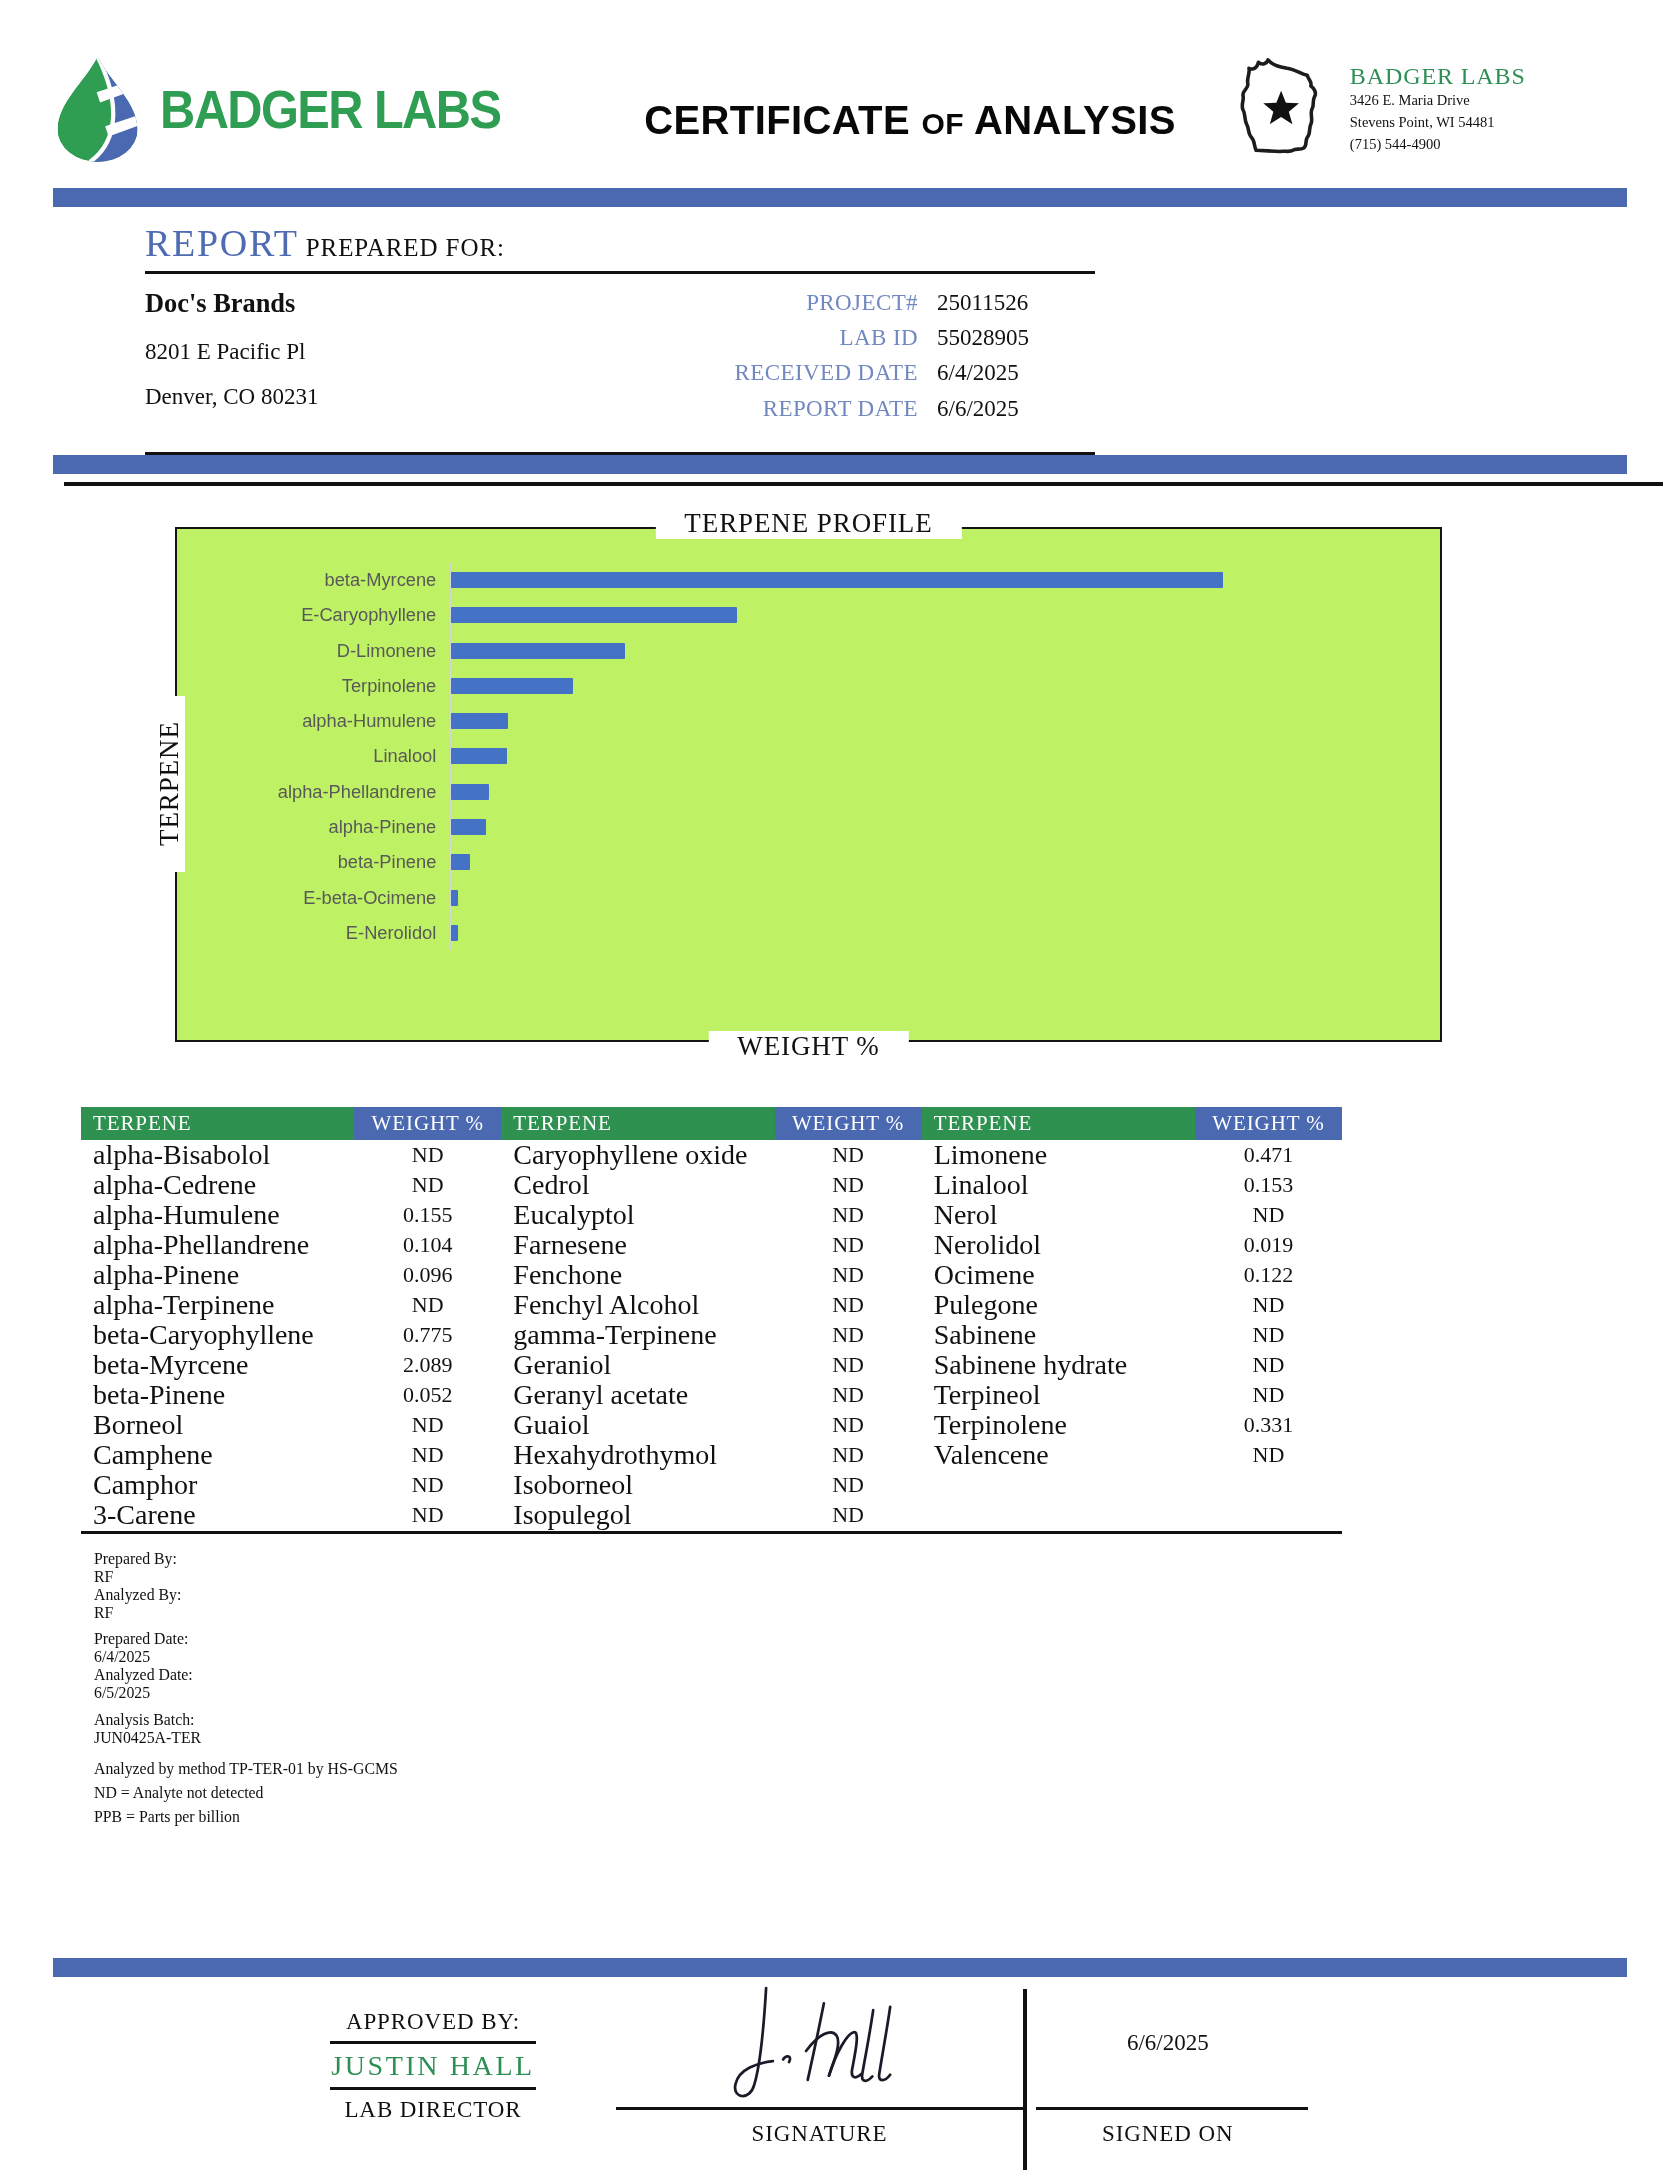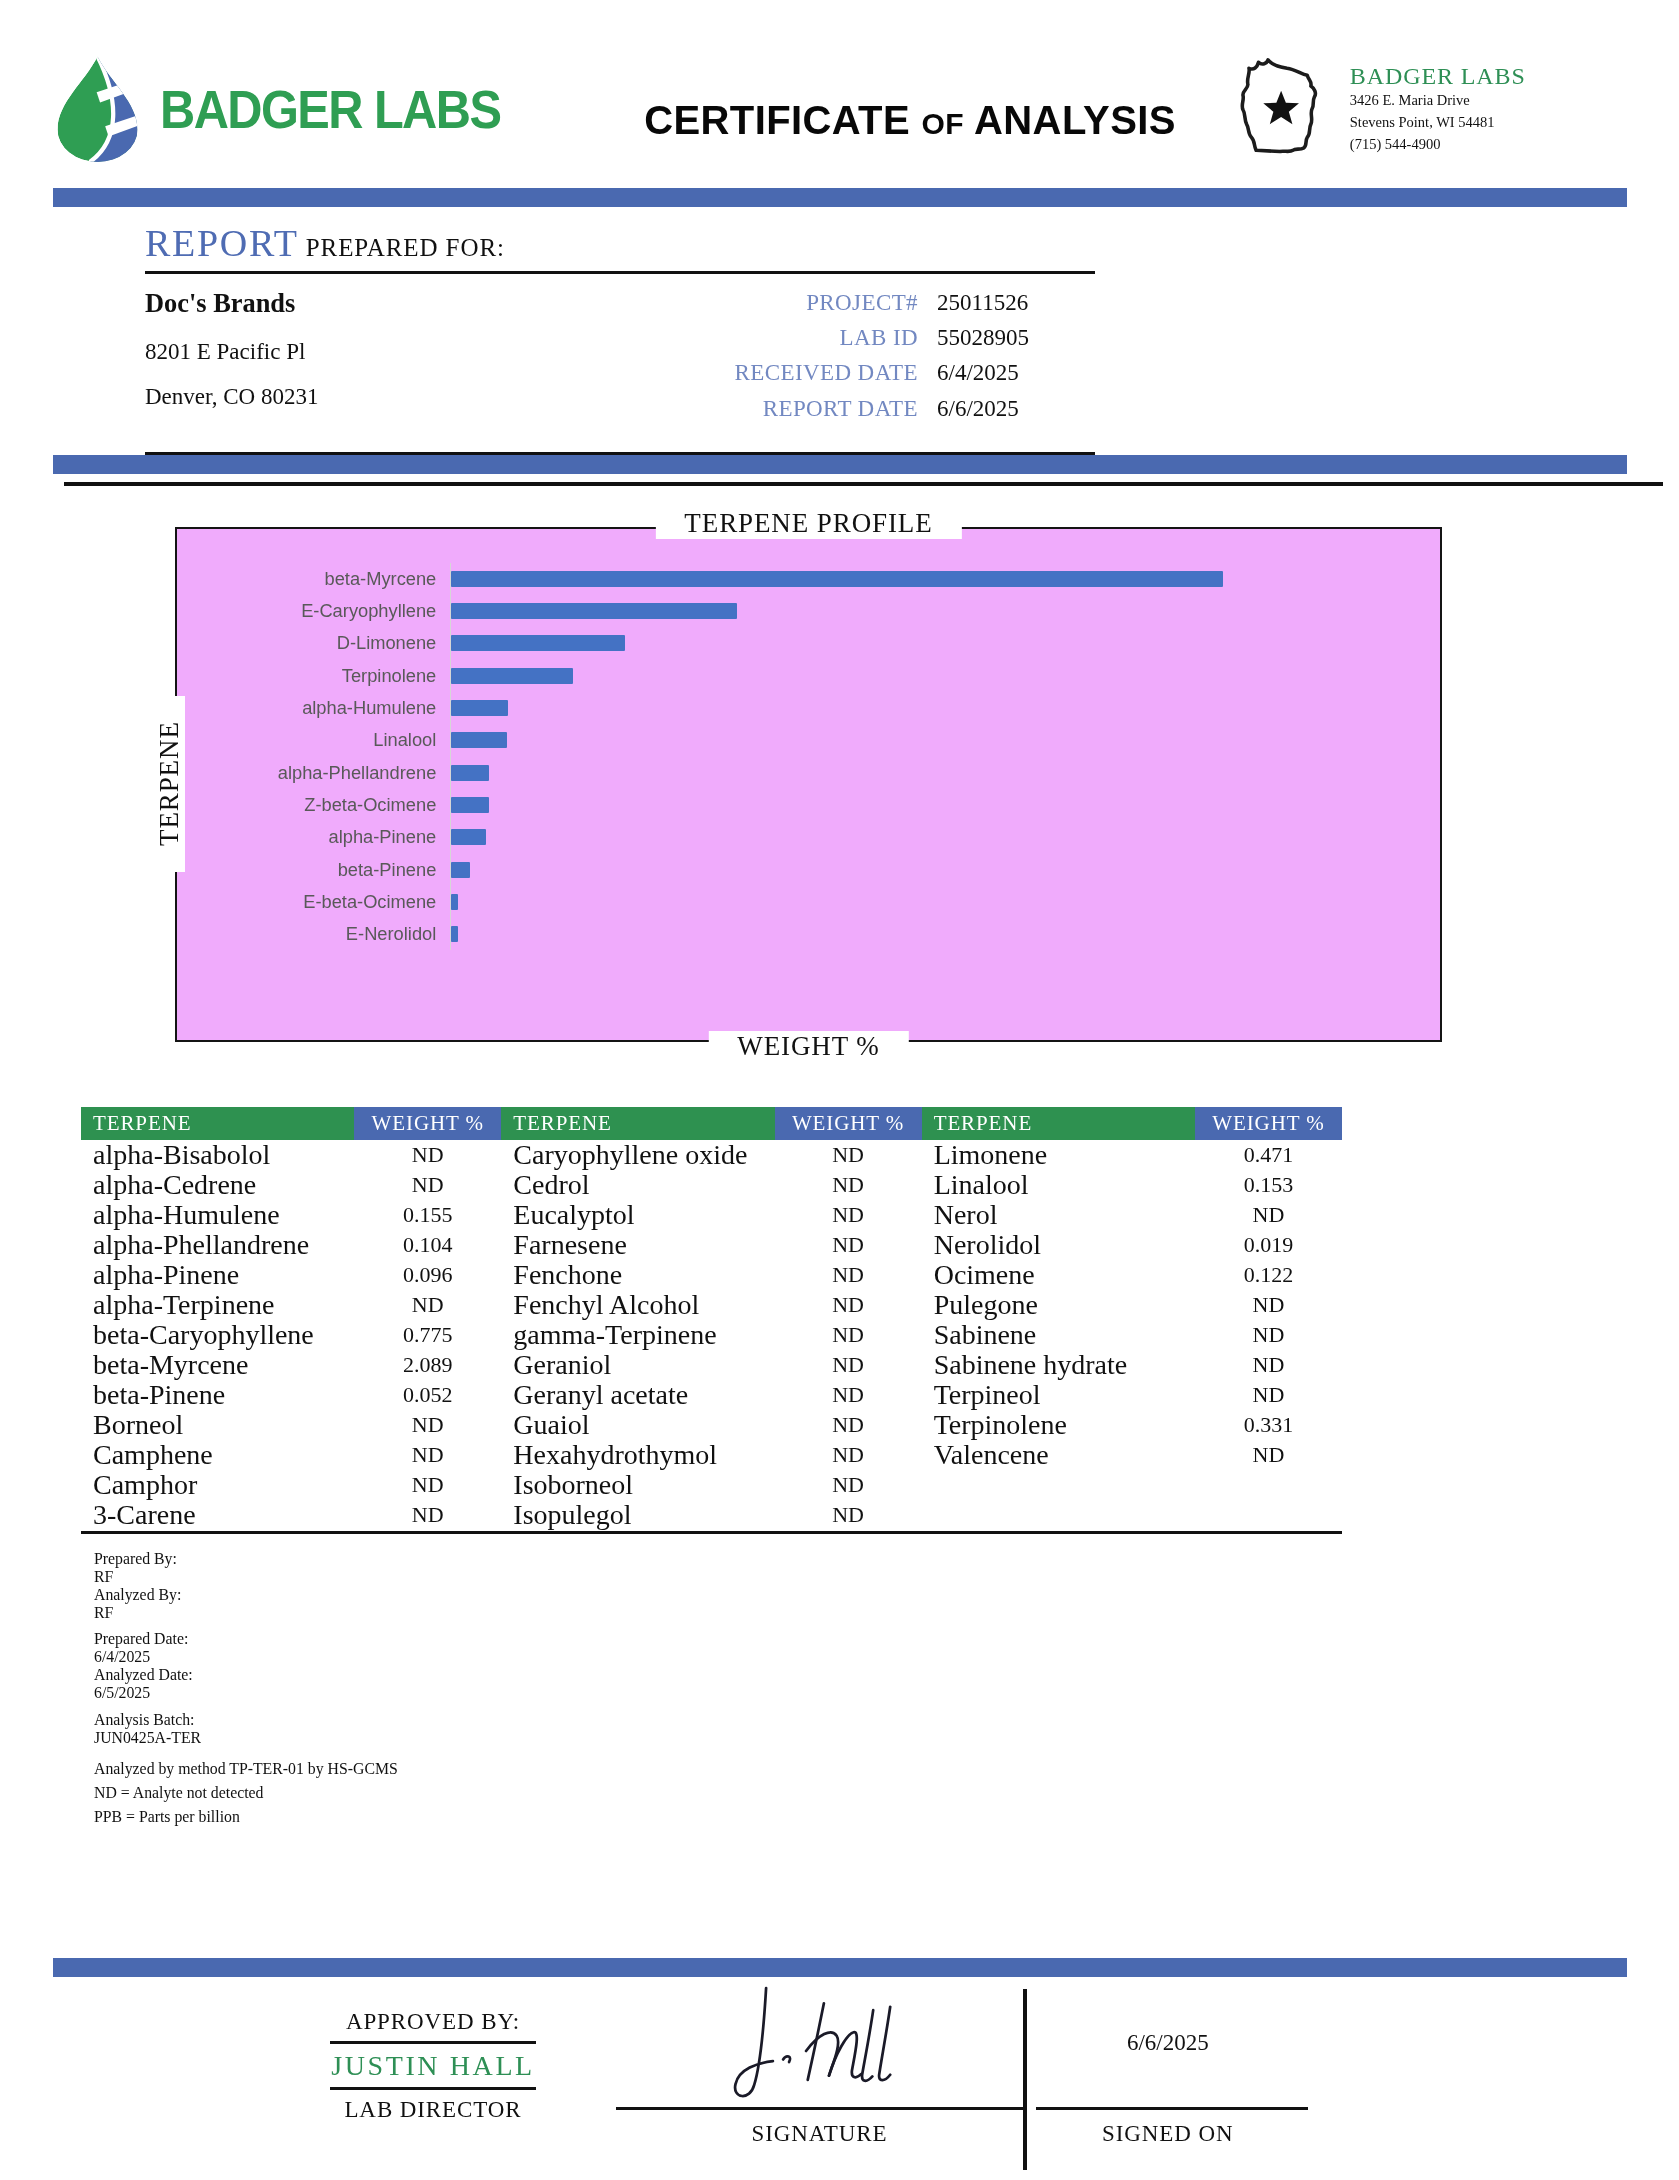--- a/index.html
+++ b/index.html
@@ -31,21 +31,21 @@
   .frow{display:flex;margin-bottom:9.4px;align-items:baseline;}
   .flabel{flex:1;text-align:right;color:#7288c1;font-size:23px;letter-spacing:0.4px;}
   .fvalue{width:158px;margin-left:19px;font-size:23px;}
   .sample-row{padding:13.6px 0 8.5px 0;font-size:23px;}
   .sample-name{margin-left:53px;}
   
   .sec-title{margin:15.3px 0 0 72px;font-size:38px;letter-spacing:2.6px;}
   .sec-rule{height:3.4px;background:#111;margin:8.5px 17px 0 64px;}
   
   .chart-wrap{margin:41px 0 0 175px;width:1267px;}
-  .chart-box{position:relative;border:2.6px solid #141414;height:511px;background:#f0abfc;}
+  .chart-box{position:relative;border:2.6px solid #141414;height:511px;background:#bef264;}
   .chart-title{position:absolute;top:-21px;left:50%;transform:translateX(-50%);background:#fff;
                padding:0 29px;font-size:27px;letter-spacing:0.9px;white-space:nowrap;}
   .chart-xlab{position:absolute;bottom:-22px;left:50%;transform:translateX(-50%);background:#fff;
               padding:0 29px;font-size:27px;letter-spacing:0.9px;white-space:nowrap;}
   .chart-ylab{position:absolute;left:-23px;top:50%;transform:translateY(-50%) rotate(180deg);
               writing-mode:vertical-rl;background:#fff;padding:25.6px 0;font-size:27px;letter-spacing:0.9px;}
   .plot-rows{position:absolute;top:34px;left:15.3px;right:20.4px;bottom:89px;display:flex;flex-direction:column;}
   .crow{flex:1;display:flex;align-items:center;}
   .clab{width:244px;padding-right:13.6px;text-align:right;font-family:"Liberation Sans",sans-serif;
         font-size:18.3px;color:#595959;white-space:nowrap;}
@@ -216,26 +216,20 @@
               <div class="cbar" style="width: 5.83969%; background: rgb(68, 114, 196);"></div>
             </div>
           </div>
           <div class="crow">
             <div class="clab">alpha-Phellandrene</div>
             <div class="ctrack">
               <div class="cbar" style="width: 3.96947%; background: rgb(68, 114, 196);"></div>
             </div>
           </div>
           <div class="crow">
-            <div class="clab">Z-beta-Ocimene</div>
-            <div class="ctrack">
-              <div class="cbar" style="width: 3.9313%; background: rgb(68, 114, 196);"></div>
-            </div>
-          </div>
-          <div class="crow">
             <div class="clab">alpha-Pinene</div>
             <div class="ctrack">
               <div class="cbar" style="width: 3.66412%; background: rgb(68, 114, 196);"></div>
             </div>
           </div>
           <div class="crow">
             <div class="clab">beta-Pinene</div>
             <div class="ctrack">
               <div class="cbar" style="width: 1.98473%; background: rgb(68, 114, 196);"></div>
             </div>

